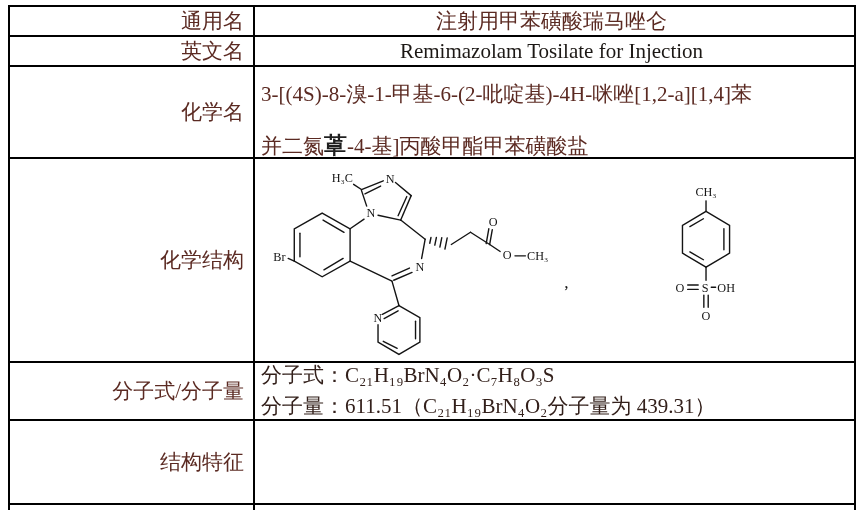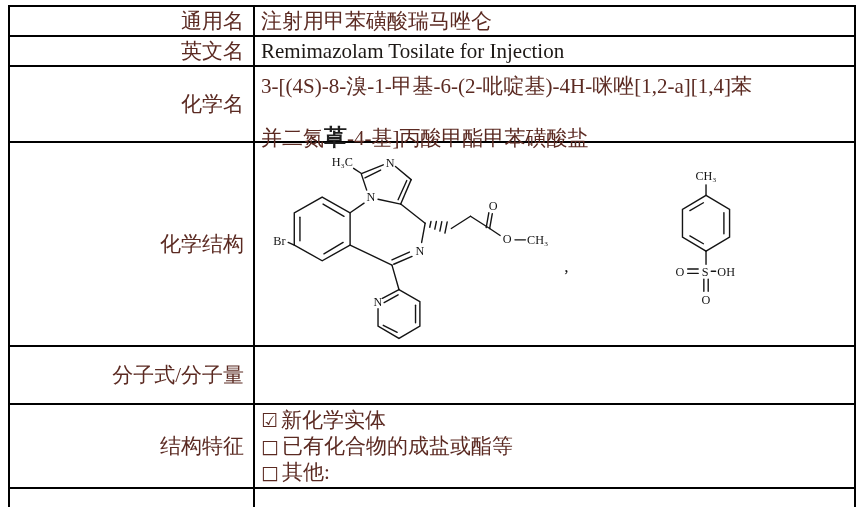--- a/index.html
+++ b/index.html
@@ -6,22 +6,22 @@
   html,body { width:864px; height:510px; background:#ffffff; overflow:hidden;
               font-family:"Liberation Serif","DejaVu Serif",serif; }
   .doc-table { position:absolute; left:8px; top:5px; width:848px;
                border:2px solid #000; border-bottom:none; background:#fff; }
   .row { display:flex; border-bottom:2px solid #000; }
   .cell-label { flex:0 0 245px; border-right:2px solid #000; display:flex;
                 align-items:center; justify-content:flex-end; padding-right:9px;
                 font-size:21px; color:#5b2a22; }
   .cell-value { flex:1; padding-left:6px; padding-right:12px; font-size:21px;
                 color:#5b2a22; display:flex; flex-direction:column; justify-content:center; }
-  .r-single    { height:30px; }
-  .r-chem-name { height:76px;font-family:Liberation Serif, serif; }
+  .r-single    { height:30px;text-align:center; }
+  .r-chem-name { height:92px;font-family:Liberation Serif, serif; }
   .r-structure { height:204px; }
   .r-molecular { height:58px; }
   .r-features  { height:84px; }
   .r-partial   { height:18px; border-bottom:none; }
   .en { color:#1c1815; }
   .chem-line { line-height:36px;margin-top:16px; }
   .special-char { font-weight:bold; color:#1f1f1f; font-size:23px; }
   .formula-line { color:#33201b; line-height:31px; white-space:nowrap; }
   .feat-line { line-height:26px; white-space:nowrap; }
   .checkbox-glyph { font-family:"DejaVu Sans","Liberation Sans",sans-serif;
@@ -142,29 +142,28 @@
           <text x="499" y="152" text-anchor="middle">S</text>
           <text x="513" y="152" text-anchor="start">OH</text>
           <text x="500" y="184" text-anchor="middle">O</text>
         </g>
       </svg>
     </div>
   </div>
 
   <div class="row r-molecular">
     <div class="cell-label">分子式/分子量</div>
+    <div class="cell-value">
+      <div class="formula-line"><span>分子式：</span><span>C₂₁H₁₉BrN₄O₂·C₇H₈O₃S</span></div>
+      <div class="formula-line"><span>分子量：</span><span>611.51（C₂₁H₁₉BrN₄O₂分子量为 439.31）</span></div>
+    </div>
   </div>
 
   <div class="row r-features">
     <div class="cell-label">结构特征</div>
-    <div class="cell-value">
-      <div class="feat-line"><span class="checkbox-glyph">☑</span><span>新化学实体</span></div>
-      <div class="feat-line"><span class="checkbox-glyph">□</span><span>已有化合物的成盐或酯等</span></div>
-      <div class="feat-line"><span class="checkbox-glyph">□</span><span>其他:</span></div>
-    </div>
   </div>
 
   <div class="row r-partial">
     <div class="cell-label"></div>
     <div class="cell-value"></div>
   </div>
 
 </div>
 
 </body></html>

